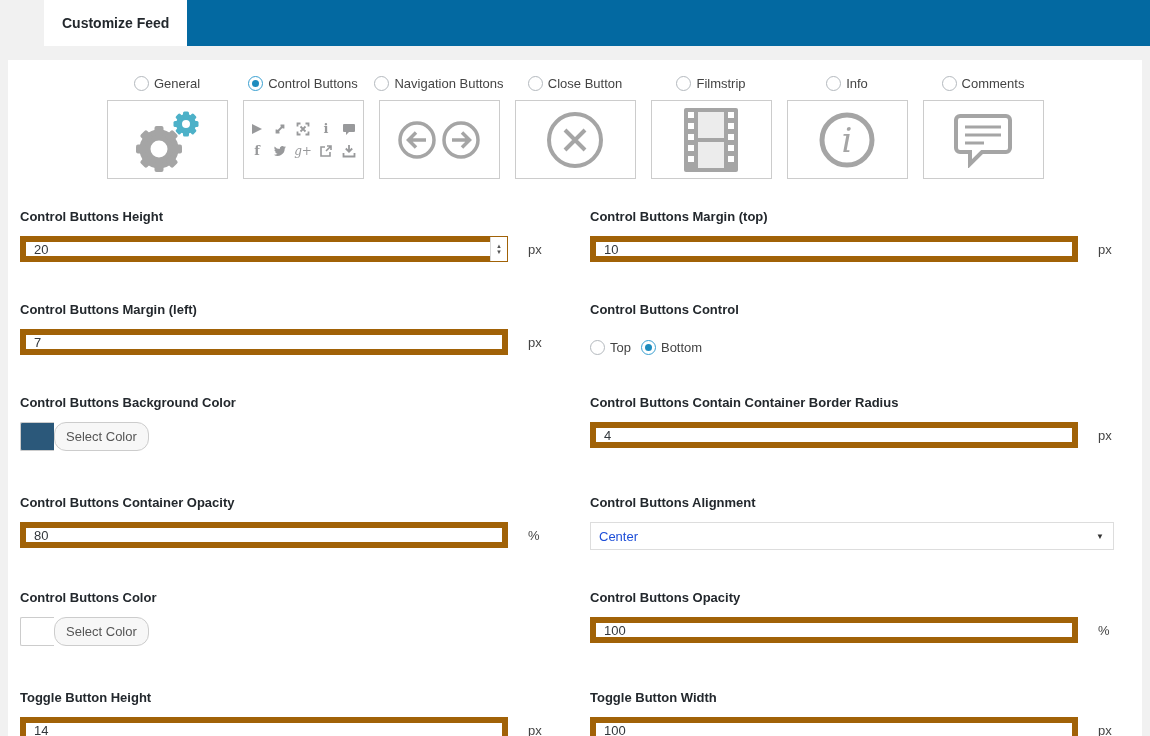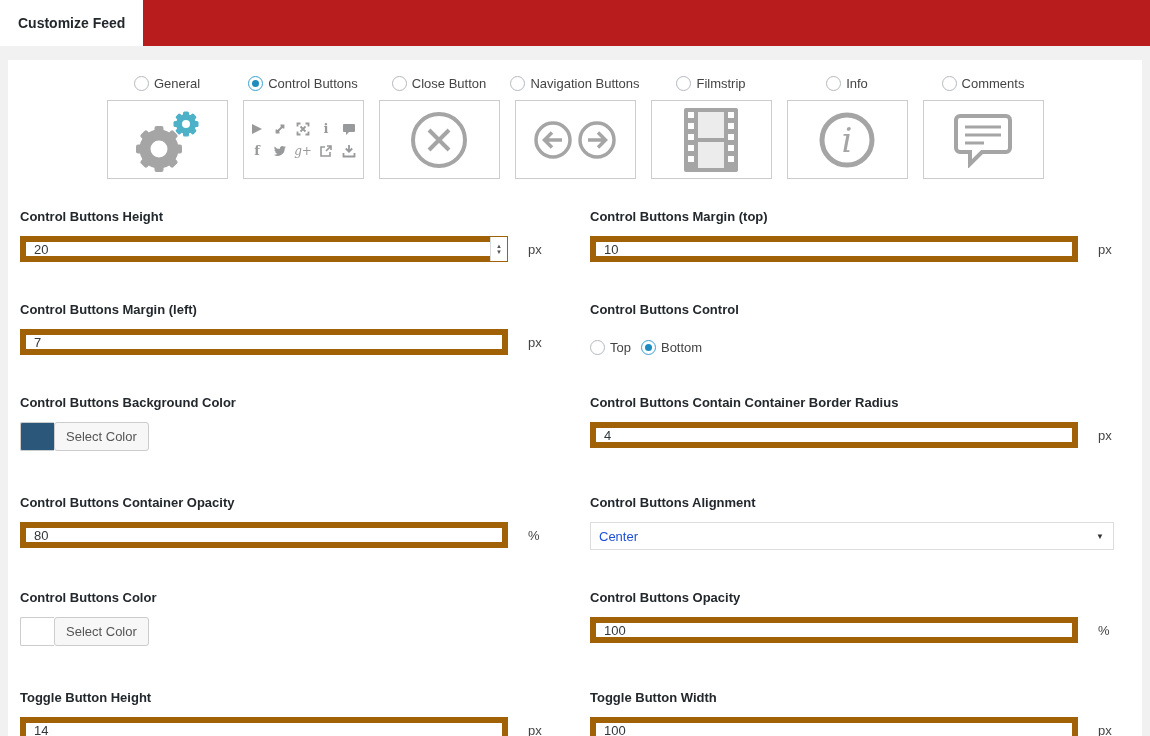--- a/index.html
+++ b/index.html
@@ -6,21 +6,21 @@
   html, body { margin: 0; padding: 0; }
   body {
     width: 1150px; height: 736px;
     background: #f1f1f1;
     font-family: "Liberation Sans", sans-serif;
     color: #444;
     overflow: hidden;
   }
 
   
-  .tabbar { display: flex; align-items: stretch; height: 46px; background: #b91c1c; }
+  .tabbar { display: flex; align-items: stretch; height: 46px; background: #0369a1; margin-left: 44px; }
   .tab {
     background: #fff; color: #23282d;
     font-size: 14px; font-weight: bold;
     padding: 0 17px; display: flex; align-items: center;
     cursor: pointer; border: 1px solid transparent;
   }
   .tab.active { border: 1px solid #43b0c9; margin-left: 4px; }
 
   
   .panel {
@@ -84,21 +84,21 @@
   .spinner span { font-size: 6px; line-height: 6px; }
 
   .radio-group { display: flex; align-items: flex-end; gap: 10px; font-size: 13px; color: #444; height: 26px; }
   .radio-group label { display: flex; align-items: center; gap: 5px; cursor: pointer; }
 
   .colorpicker { display: inline-flex; align-items: stretch; height: 29px; }
   .swatch { width: 34px; border: 1px solid #ccc; border-right: none; border-radius: 2px 0 0 2px; }
   .select-color-btn {
     border: 1px solid #ccc; background: #f7f7f7; color: #555;
     font-family: "Liberation Sans", sans-serif; font-size: 13px;
-    padding: 0 11px; border-radius: 3px; cursor: pointer;
+    padding: 0 11px; border-radius: 12px; cursor: pointer;
   }
 
   .select-wrap { position: relative; flex: 1; }
   select {
     appearance: none; -webkit-appearance: none;
     width: 100%; height: 28px; border: 1px solid #ddd; background: #fff;
     font-family: "Liberation Sans", sans-serif; font-size: 13px; color: #1d4ed8;
     padding: 0 8px; outline: none; border-radius: 0; cursor: pointer;
   }
   .caret { position: absolute; right: 10px; top: 10px; font-size: 8px; color: #333; pointer-events: none; }
@@ -202,44 +202,44 @@
                 </svg>
               </span>
           </div>
         </span>
       </div>
     </div>
 
     <div class="nav-item">
       <div class="nav-radio-line">
         <input type="radio" name="section" style="">
-        <span>Close Button</span>
-      </div>
-      <div class="iconbox">
-        <span>
-          <svg width="60" height="60" viewBox="0 0 60 60">
-            <circle cx="30" cy="30" r="26" fill="none" stroke="#a5a5a5" stroke-width="4"></circle>
-            <path d="M20 20 L40 40 M40 20 L20 40" stroke="#a5a5a5" stroke-width="4" fill="none"></path>
-          </svg>
-        </span>
-      </div>
-    </div>
-
-    <div class="nav-item">
-      <div class="nav-radio-line">
-        <input type="radio" name="section" style="">
         <span>Navigation Buttons</span>
       </div>
       <div class="iconbox">
         <span>
           <svg width="84" height="42" viewBox="0 0 84 42">
             <circle cx="20" cy="21" r="17" fill="none" stroke="#a5a5a5" stroke-width="3.5"></circle>
             <path d="M29 21 H13 M19 13.5 L11.5 21 L19 28.5" fill="none" stroke="#a5a5a5" stroke-width="3.5"></path>
             <circle cx="64" cy="21" r="17" fill="none" stroke="#a5a5a5" stroke-width="3.5"></circle>
             <path d="M55 21 H71 M65 13.5 L72.5 21 L65 28.5" fill="none" stroke="#a5a5a5" stroke-width="3.5"></path>
+          </svg>
+        </span>
+      </div>
+    </div>
+
+    <div class="nav-item">
+      <div class="nav-radio-line">
+        <input type="radio" name="section" style="">
+        <span>Close Button</span>
+      </div>
+      <div class="iconbox">
+        <span>
+          <svg width="60" height="60" viewBox="0 0 60 60">
+            <circle cx="30" cy="30" r="26" fill="none" stroke="#a5a5a5" stroke-width="4"></circle>
+            <path d="M20 20 L40 40 M40 20 L20 40" stroke="#a5a5a5" stroke-width="4" fill="none"></path>
           </svg>
         </span>
       </div>
     </div>
 
     <div class="nav-item">
       <div class="nav-radio-line">
         <input type="radio" name="section" style="">
         <span>Filmstrip</span>
       </div>

